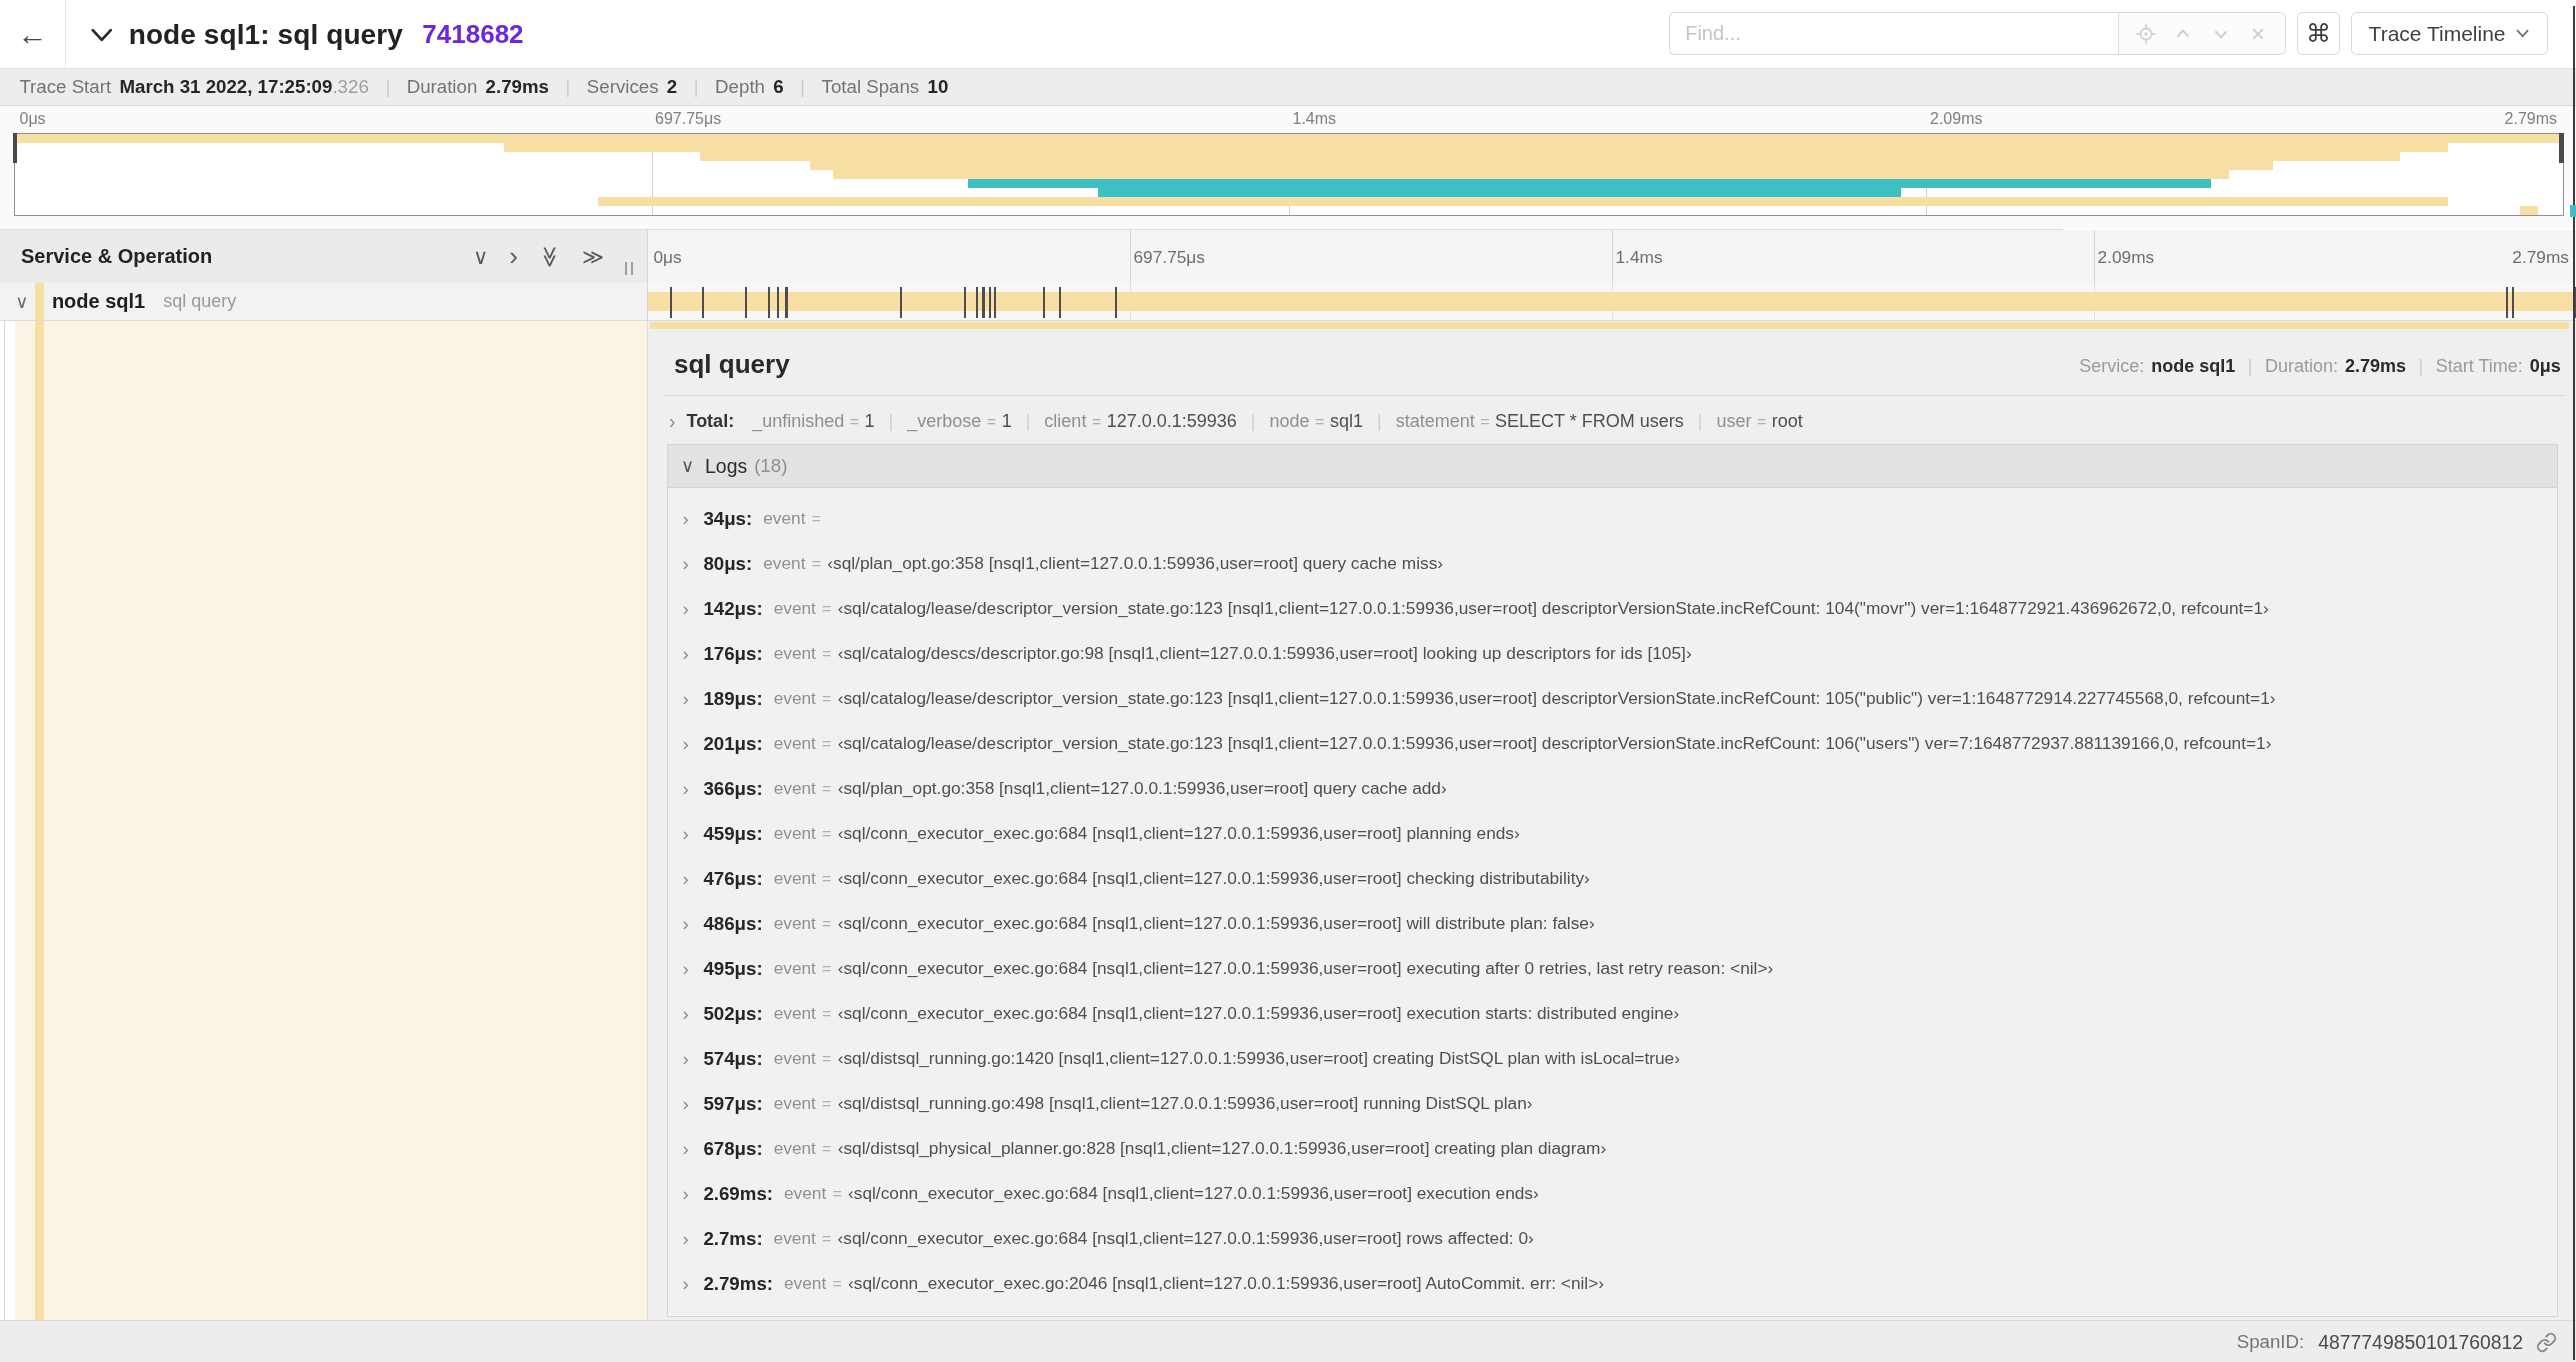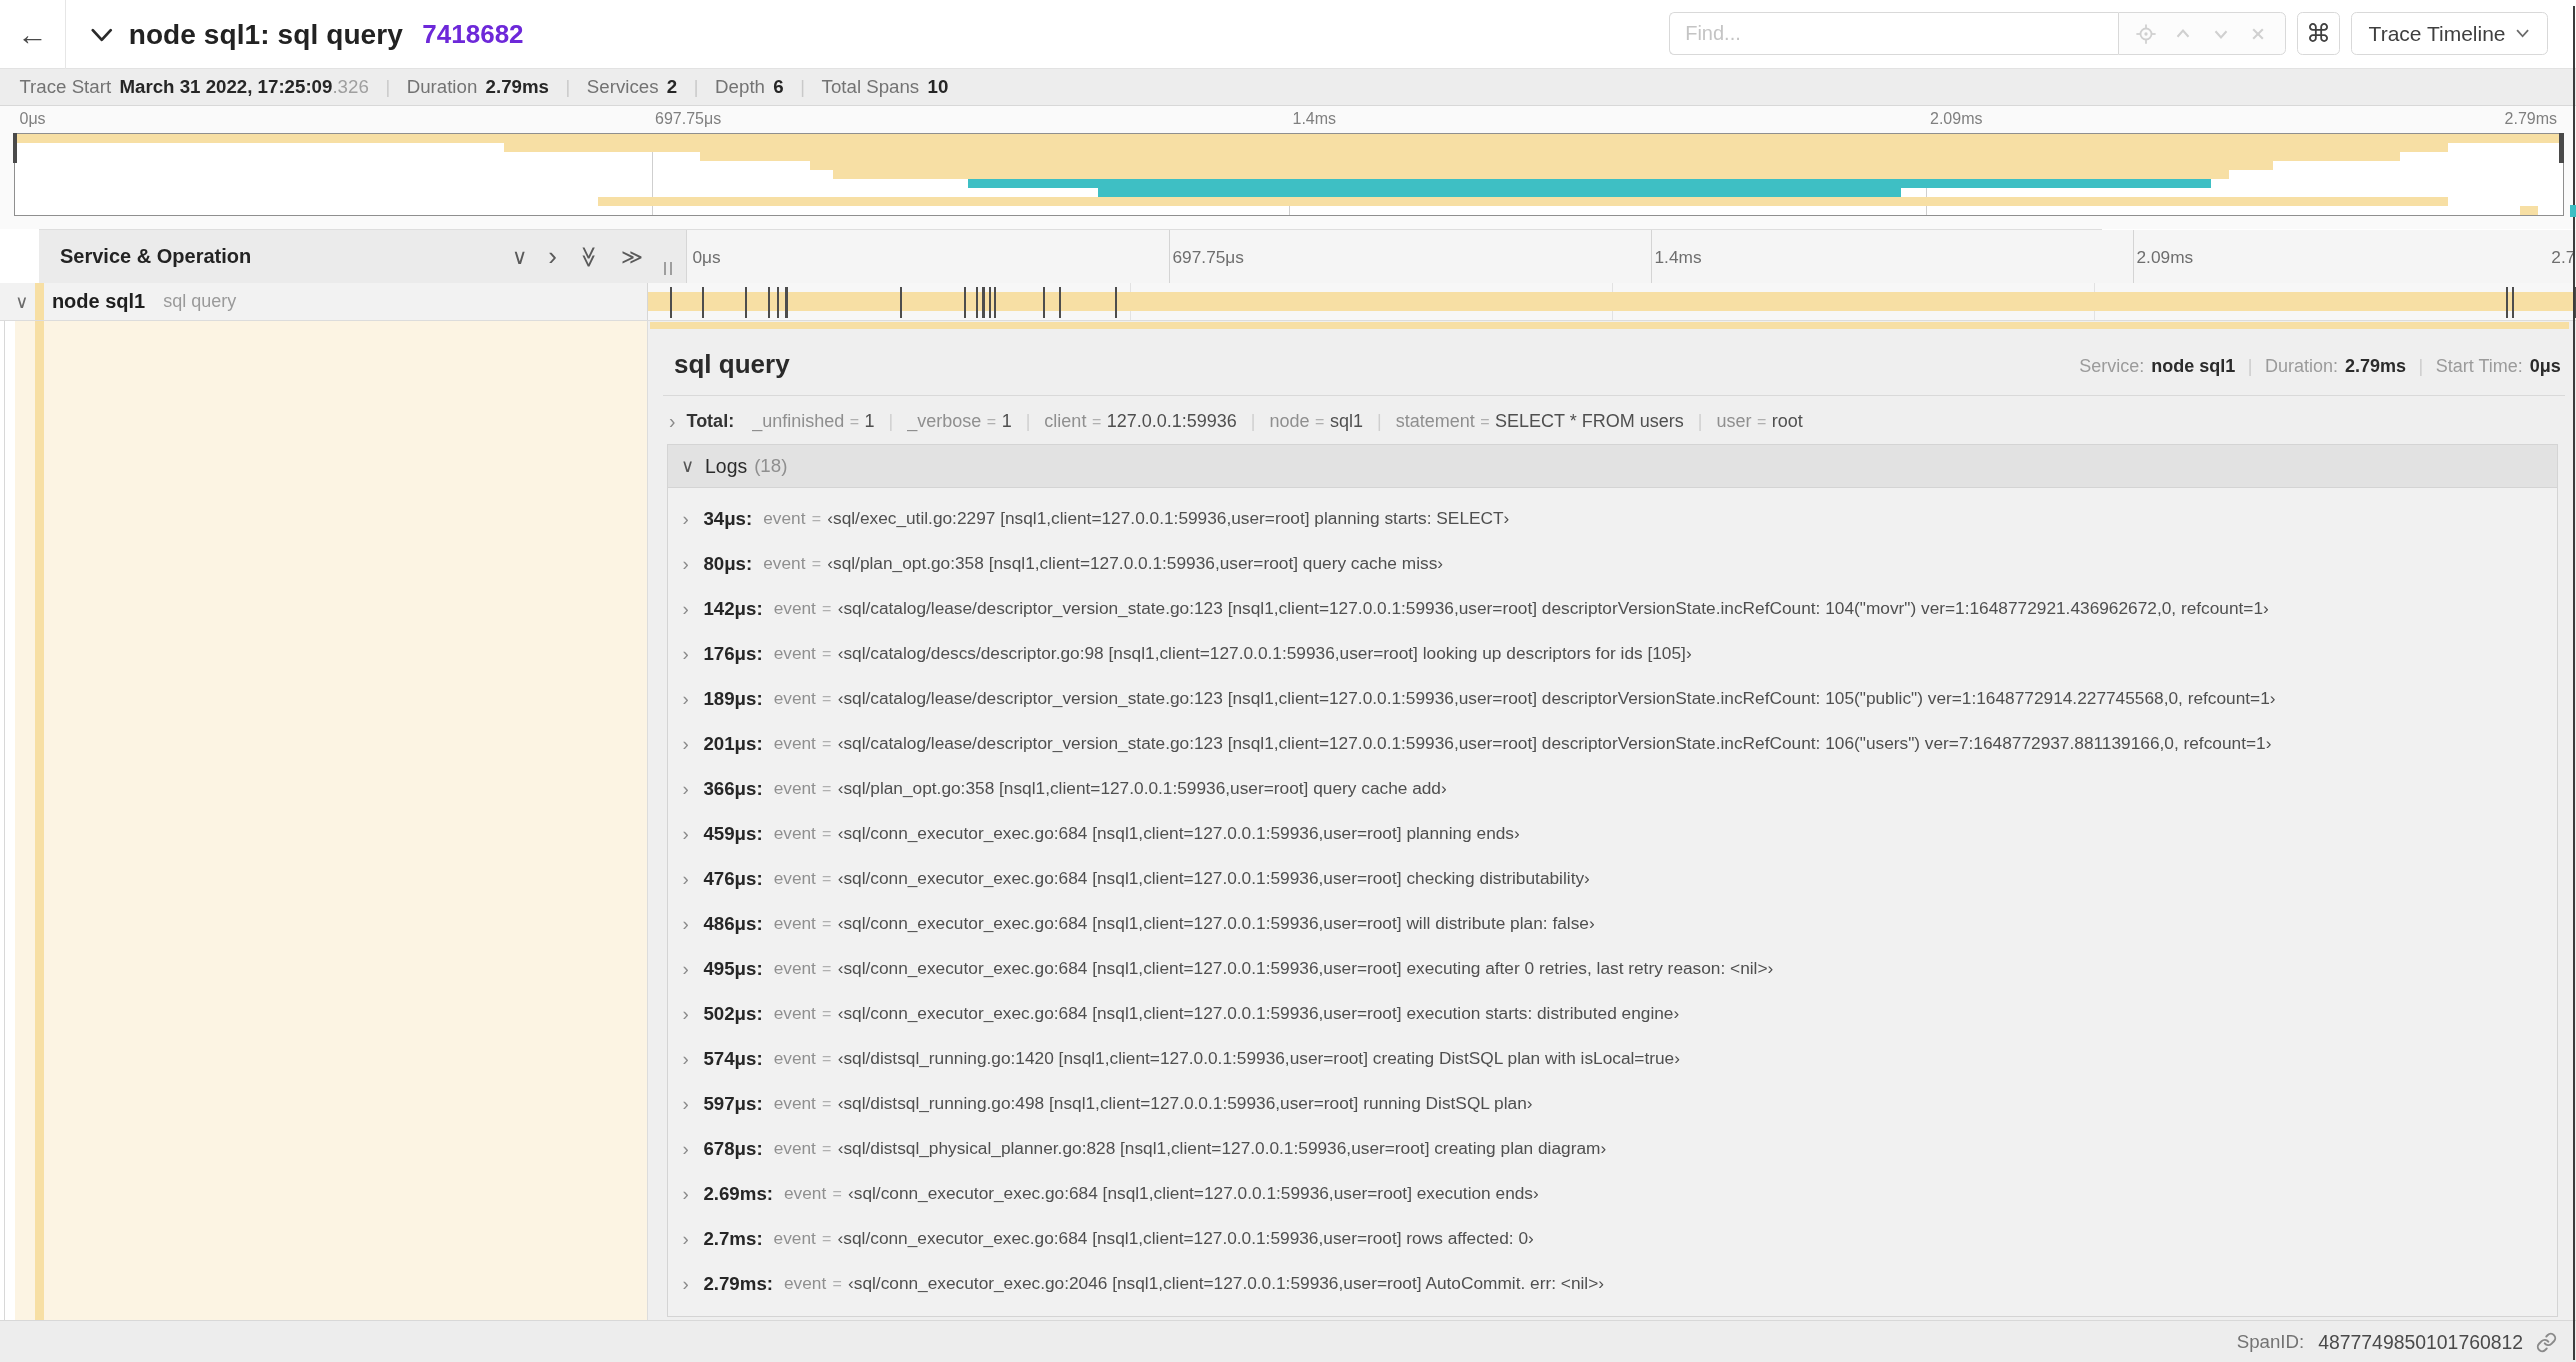--- a/index.html
+++ b/index.html
@@ -35,21 +35,21 @@
   #minimap { position:absolute; left:0; top:106px; width:2576px; height:123px; background:#fafafa; }
   #mm-axis { position:absolute; left:14px; top:4.2px; width:2550px; height:21px; }
   .mm-axis-label { position:absolute; top:0; font-size:16px; color:#7f7f7f; white-space:nowrap; }
   #mm-canvas { position:absolute; left:14px; top:27px; width:2550px; height:83px; background:#fff; border:1.4px solid #8f8f8f; cursor:crosshair; }
   #mm-grid .mgl { position:absolute; top:0; bottom:0; width:0.7px; background:#cfcfcf; }
   #mm-rows { position:absolute; left:0; top:0; right:0; bottom:0; display:flex; flex-direction:column; }
   .mm-row { position:relative; flex:1; }
   .mm-bar { position:absolute; top:0; bottom:0; }
   .mm-handle { position:absolute; top:27px; width:4.8px; height:30px; background:#4a4a4a; cursor:ew-resize; }
   
-  #grid-head { position:absolute; left:0; top:229px; width:2063px; height:54px; border-top:0.7px solid #dedede; border-bottom:1.4px solid #c9c9c9;margin-left:39px; }
+  #grid-head { position:absolute; left:0; top:229px; width:2063px; height:54px; border-top:0.7px solid #dedede; border-bottom:1.4px solid #c9c9c9; }
   #svc-head { position:absolute; left:0; top:0; width:647px; height:53px; background:#ebebeb; display:flex; align-items:center; }
   #svc-title { font-size:20px; font-weight:bold; color:#232323; margin-left:21px; }
   #svc-icons { position:absolute; right:43px; top:0; height:53px; display:flex; align-items:center; gap:21px; color:#5a5a5a; font-size:21px; }
   #svc-icons span { cursor:pointer; }
   .rot90 { display:inline-block; transform:rotate(90deg); }
   #col-grip { position:absolute; left:625px; top:32px; display:flex; gap:3.5px; cursor:col-resize; }
   #col-grip div { width:2.1px; height:12.5px; background:#9e9e9e; }
   #ruler { position:absolute; left:647px; top:0; width:1929px; height:53px; background:#f5f5f5; border-left:0.7px solid #d6d6d6; }
   .ruler-label { position:absolute; top:16.6px; font-size:17.3px; color:#6e6e6e; white-space:nowrap; }
   .vgrid { position:absolute; top:0; bottom:0; width:0.7px; background:#d4d4d4; }
@@ -354,21 +354,20 @@
       <span id="logs-chevron">∨</span>
       <span id="logs-title">Logs</span>
       <span id="logs-count">(18)</span>
     </div>
     <div id="logs-body">
   <div class="log-row">
     <span class="log-chev">›</span>
     <span class="log-time">34μs:</span>
     <span class="log-key">event</span>
     <span class="log-eq">=</span>
-    <span class="log-msg">‹sql/exec_util.go:2297 [nsql1,client=127.0.0.1:59936,user=root] planning starts: SELECT›</span>
   </div>
 
   <div class="log-row">
     <span class="log-chev">›</span>
     <span class="log-time">80μs:</span>
     <span class="log-key">event</span>
     <span class="log-eq">=</span>
     <span class="log-msg">‹sql/plan_opt.go:358 [nsql1,client=127.0.0.1:59936,user=root] query cache miss›</span>
   </div>
 

